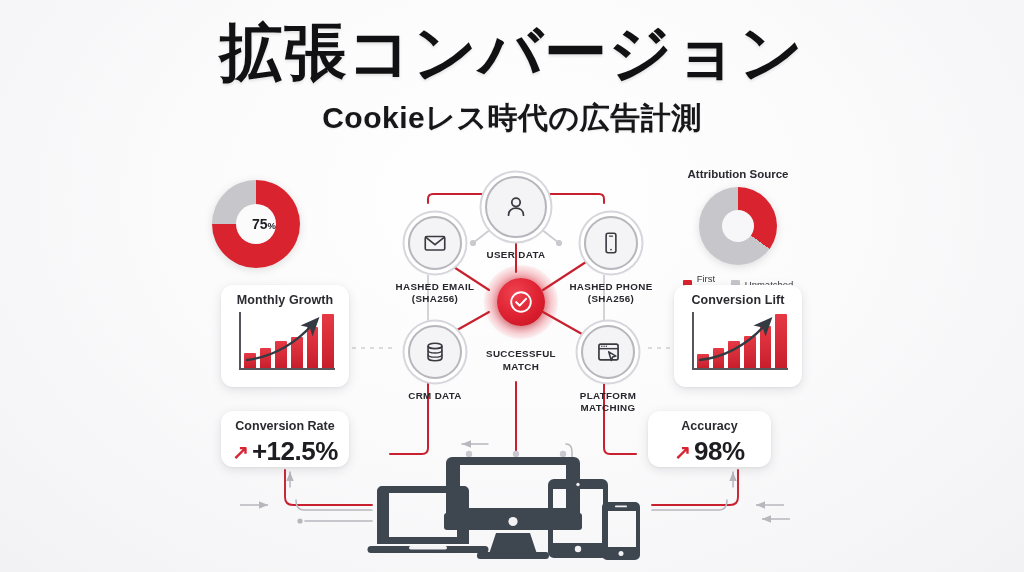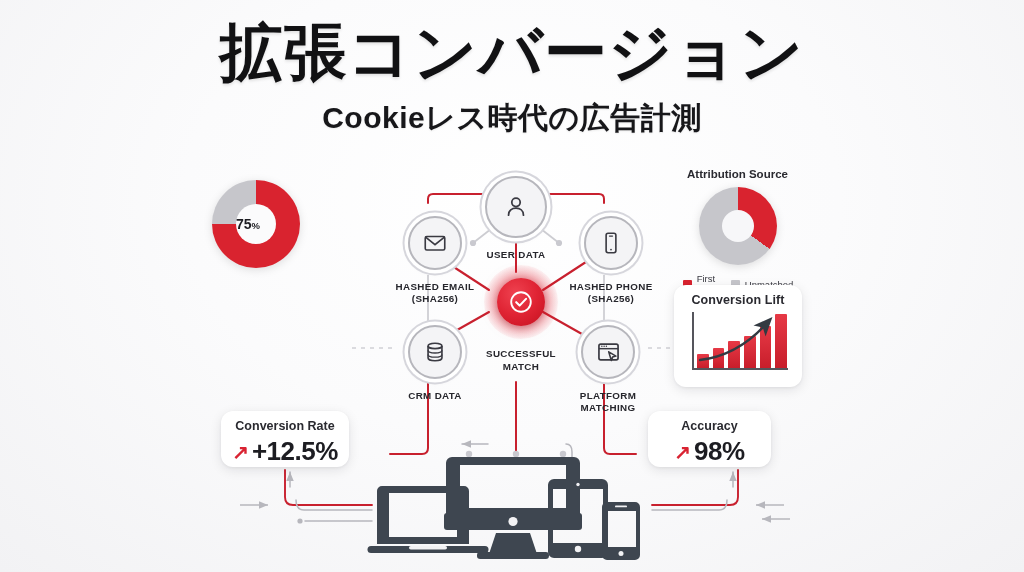--- a/index.html
+++ b/index.html
@@ -62,33 +62,33 @@
 
   
   #donut-matched { position: absolute; left: 212px; top: 180px; width: 88px; height: 88px; }
   #donut-matched .ring {
     width: 88px; height: 88px; border-radius: 50%;
     filter: drop-shadow(0 2px 4px rgba(0,0,0,0.12));
   }
   #donut-matched .hole {
     position: absolute; left: 24px; top: 24px; width: 40px; height: 40px;
     border-radius: 50%; background: #fbfbfc;
-    display: flex; align-items: center; justify-content: flex-start;
+    display: flex; align-items: center; justify-content: flex-end;
   }
   .donut-center-label { font-size: 14px; font-weight: 700; color: #1d1d22; }
   .donut-center-label .pct { font-size: 9.5px; }
 
   #legend-matched { position: absolute; left: 307px; top: 200px; }
   .legend-row { display: flex; align-items: center; gap: 5px; margin-bottom: 6px; }
   .legend-dot { width: 8px; height: 8px; border-radius: 50%; flex: none; }
   .legend-sq { width: 9px; height: 9px; border-radius: 1px; flex: none; }
   .legend-text { font-size: 9.5px; color: #3a3a42; }
 
   #donut-attribution { position: absolute; left: 687px; top: 168px; width: 102px; height: 120px; }
-  #attr-title { font-size: 11.5px; font-weight: 700; color: #2a2a30; text-align: left; }
+  #attr-title { font-size: 11.5px; font-weight: 700; color: #2a2a30; text-align: center; }
   #attr-ring-wrap { position: relative; width: 78px; height: 78px; margin: 7px auto 0; }
   #attr-ring { width: 78px; height: 78px; border-radius: 50%;
                filter: drop-shadow(0 2px 4px rgba(0,0,0,0.12)); }
   #attr-hole { position: absolute; left: 23px; top: 23px; width: 32px; height: 32px;
                border-radius: 50%; background: #f7f7f9; }
   #legend-attr { display: flex; justify-content: center; gap: 12px; margin-top: 8px; }
   #legend-attr .legend-row { margin-bottom: 0; }
 
   
   .node { position: absolute; text-align: center; }
@@ -276,20 +276,43 @@
         <span class="legend-sq" style="background:#d9232f;"></span>
         <span class="legend-text">First Party</span>
       </div>
       <div class="legend-row">
         <span class="legend-sq" style="background:#c6c6cb;"></span>
         <span class="legend-text">Unmatched</span>
       </div>
     </div>
   </div>
 
+  <div class="card" id="card-monthly-growth">
+    <div class="card-title chartcard-title">Monthly Growth</div>
+    <div class="barchart">
+      <div class="bar-axis-y"></div>
+      <div class="bar-axis-x"></div>
+      <div class="bars">
+          <div class="bar" title="1: 28" style="height: 28%;"></div>
+          <div class="bar" title="2: 38" style="height: 38%;"></div>
+          <div class="bar" title="3: 50" style="height: 50%;"></div>
+          <div class="bar" title="4: 58" style="height: 58%;"></div>
+          <div class="bar" title="5: 76" style="height: 76%;"></div>
+          <div class="bar" title="6: 100" style="height: 100%;"></div>
+        </div>
+      <svg class="trend-arrow" viewBox="0 0 104 62">
+        <defs>
+          <marker id="mg-head" markerWidth="9" markerHeight="9" refX="4" refY="4" orient="auto">
+            <path d="M0,0.6 L8,4 L0,7.4 L2,4 Z" fill="#333a42"></path>
+          </marker>
+        </defs>
+        <path d="M10,50 C34,47 56,36 76,14" stroke="#333a42" stroke-width="2.4" fill="none" stroke-linecap="round" marker-end="url(#mg-head)"></path>
+      </svg>
+    </div>
+  </div>
 
   <div class="card" id="card-conversion-lift">
     <div class="card-title chartcard-title">Conversion Lift</div>
     <div class="barchart">
       <div class="bar-axis-y"></div>
       <div class="bar-axis-x"></div>
       <div class="bars">
           <div class="bar" title="1: 26" style="height: 26%;"></div>
           <div class="bar" title="2: 38" style="height: 38%;"></div>
           <div class="bar" title="3: 50" style="height: 50%;"></div>

